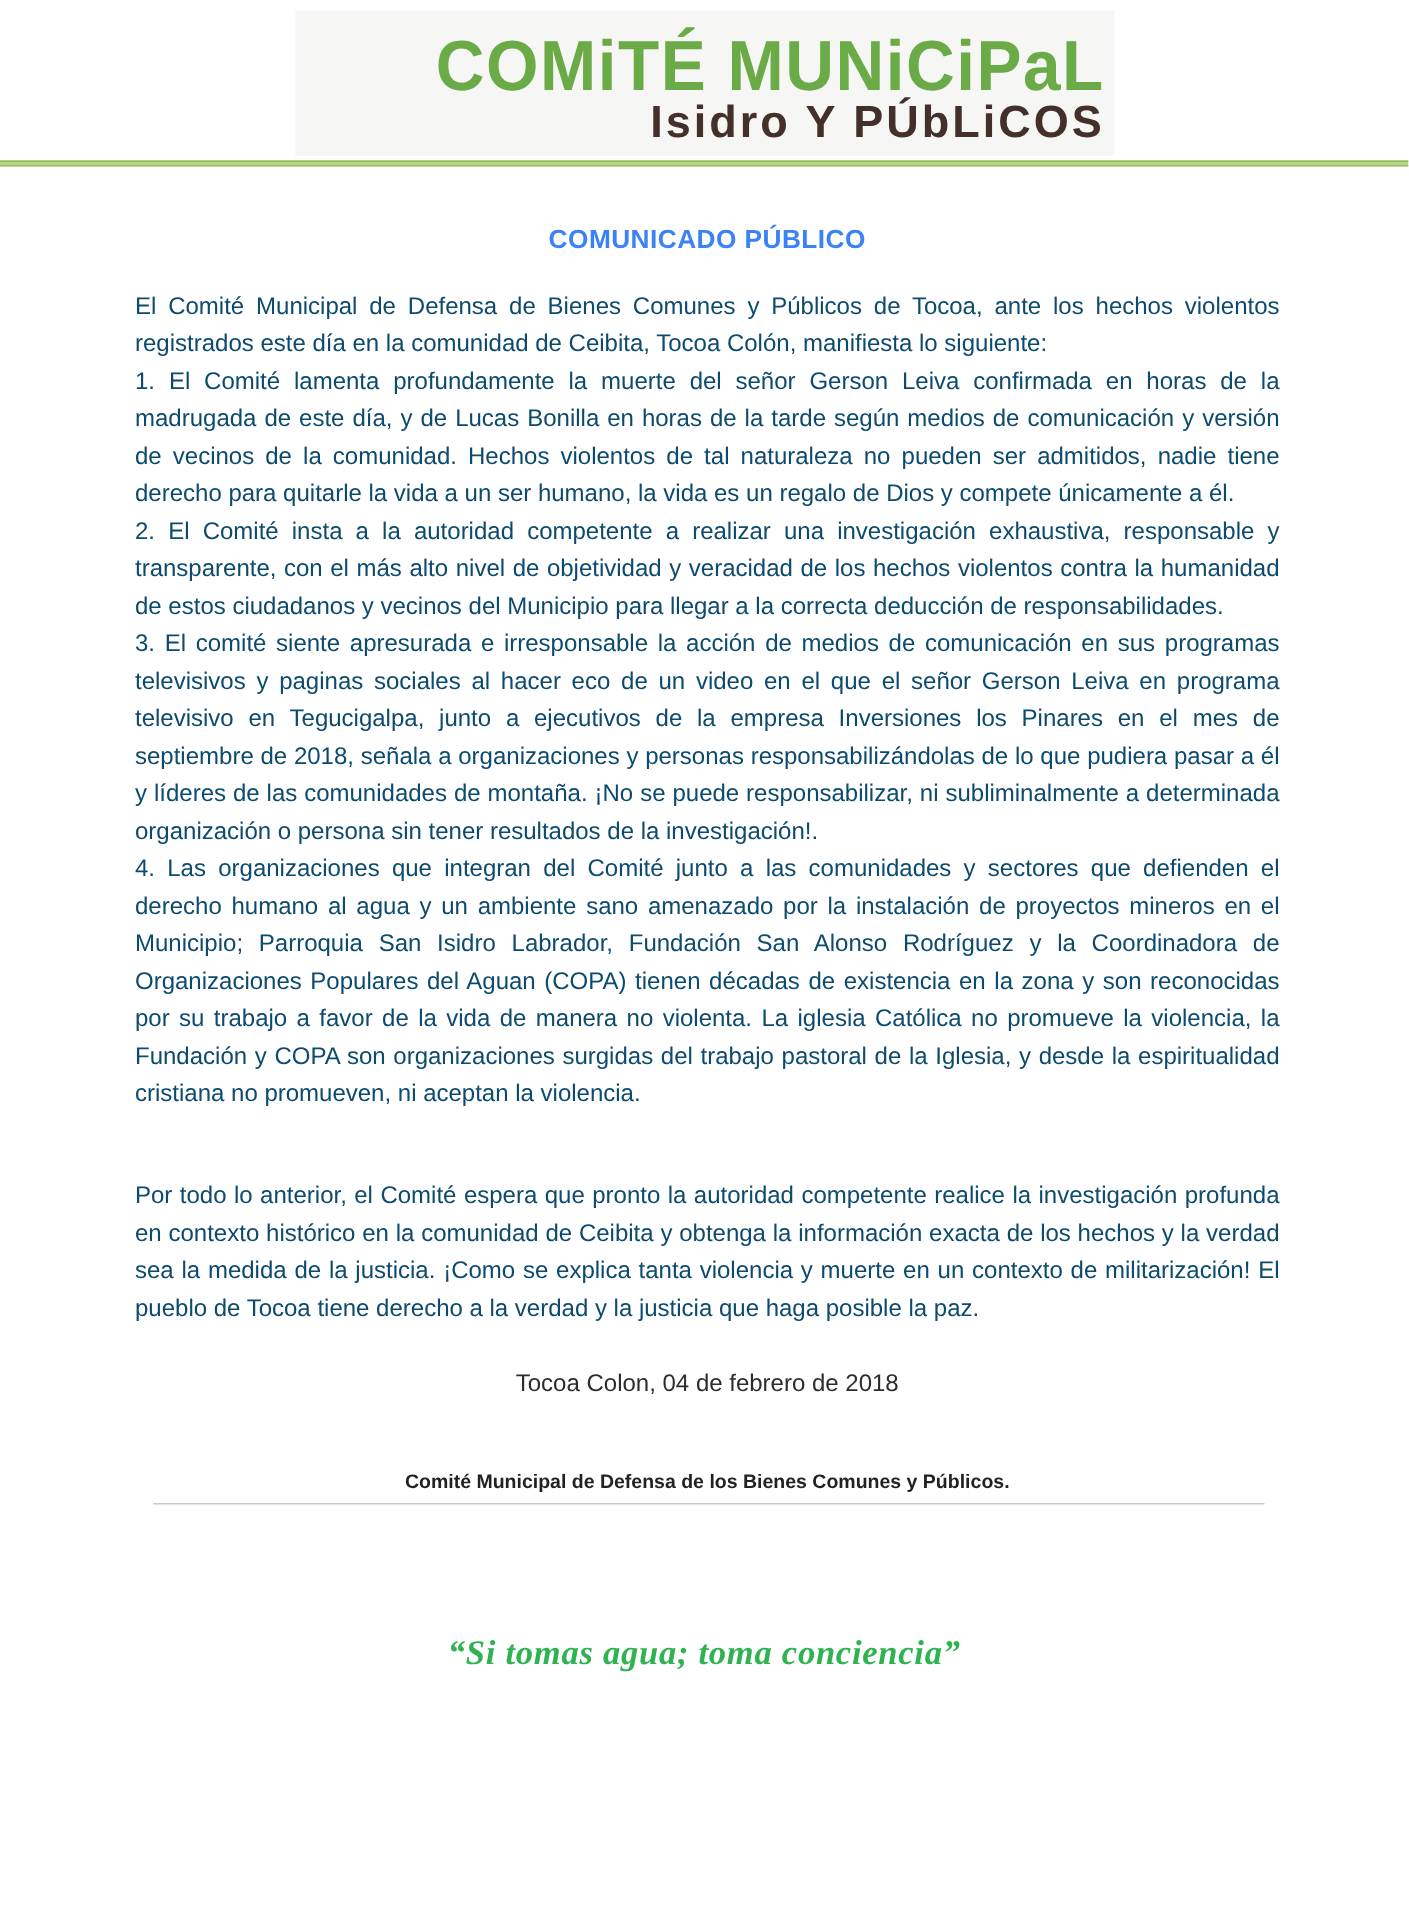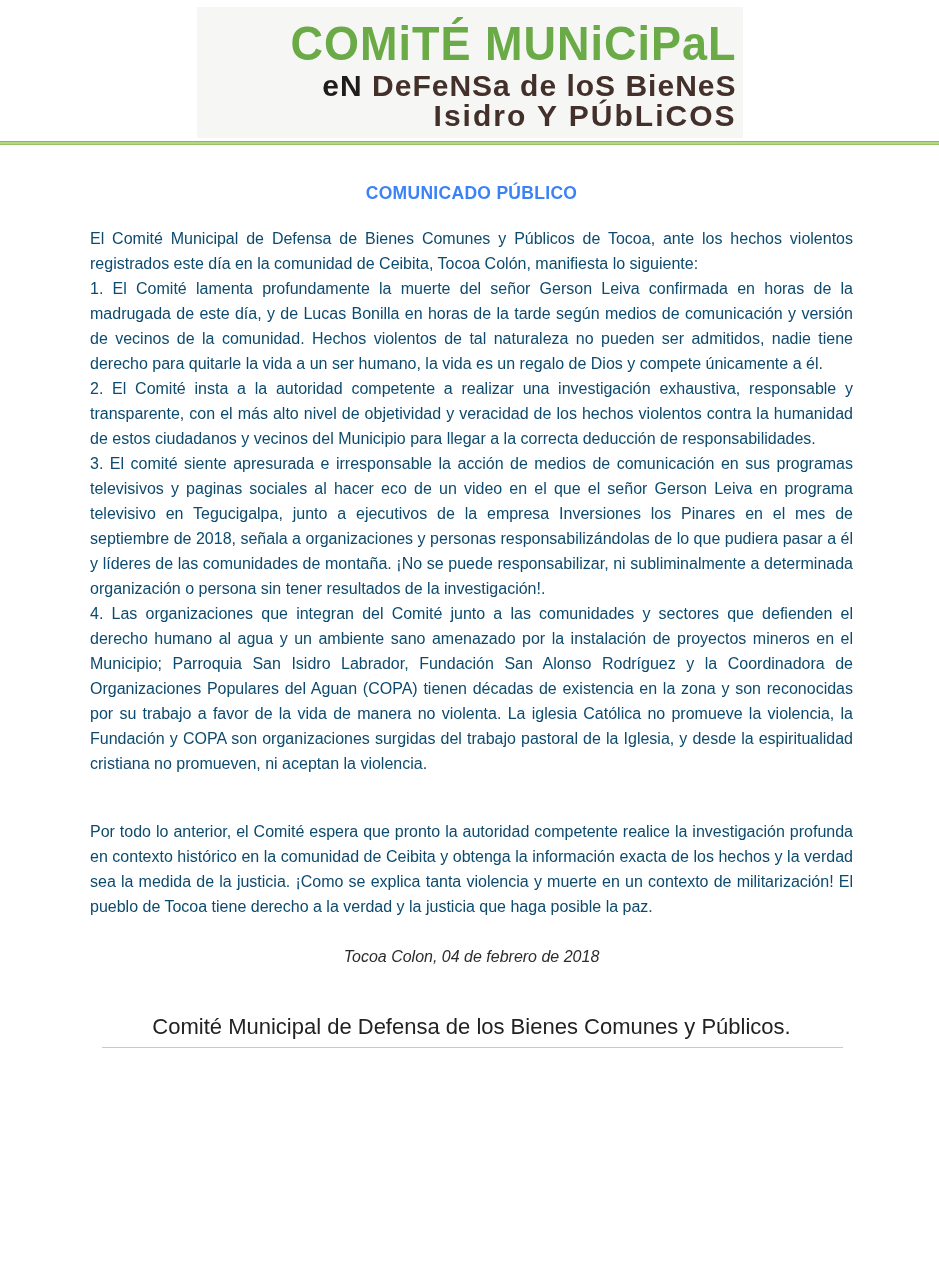--- a/index.html
+++ b/index.html
@@ -69,26 +69,25 @@
   }
   p.intro      { margin-top: 22px; }
   p.numbered   { }
   p.closing    { margin-top: 43px; }
   .date-line {
     margin-top: 25px;
     text-align: center;
     font-size: 16px;
     line-height: 25px;
     color: #2d2d2d;
-    font-style: italic;
   }
   .signature-block { margin-top: 45px; text-align: center; }
   .signature-text {
-    font-size: 22px;
-    font-weight: 400;
+    font-size: 13px;
+    font-weight: 700;
     color: #222222;
   }
   .signature-rule {
     height: 1px;
     background: #c9c9c9;
     margin: 7px 10px 0 12px;
   }
   
   .slogan {
     margin-top: 86px;
@@ -101,21 +100,20 @@
     color: #2fb351;
   }
 </style>
 </head>
 <body>
 
 <div class="page">
 
   <div class="logo-box">
     <div class="logo-line1">COMiTÉ MUNiCiPaL</div>
-    <div class="logo-line2"><span class="en-word">eN</span> <span>DeFeNSa de loS BieNeS</span></div>
     <div class="logo-line3">Isidro Y PÚbLiCOS</div>
   </div>
 
   <div class="divider"></div>
 
   <div class="content">
     <div class="doc-title">COMUNICADO PÚBLICO</div>
 
     <p class="intro">El Comité Municipal de Defensa de Bienes Comunes y Públicos de Tocoa, ante los hechos violentos registrados este día en la comunidad de Ceibita, Tocoa Colón,  manifiesta lo siguiente:</p>
 
@@ -127,14 +125,15 @@
     <p class="closing">Por todo lo anterior, el Comité espera que pronto la autoridad competente realice la investigación profunda en contexto histórico en la comunidad de Ceibita y obtenga la información exacta de los hechos y la verdad sea la medida de la justicia. ¡Como se explica tanta violencia y muerte en un contexto de militarización! El pueblo de Tocoa tiene derecho a la verdad y la justicia que haga posible la paz.</p>
 
     <div class="date-line">Tocoa Colon, 04 de febrero de 2018</div>
 
     <div class="signature-block">
       <div class="signature-text">Comité Municipal de Defensa de los Bienes Comunes y Públicos.</div>
       <div class="signature-rule"></div>
     </div>
   </div>
 
+  <div class="slogan">“Si tomas agua; toma conciencia”</div>
 
 </div>
 
 </body></html>

